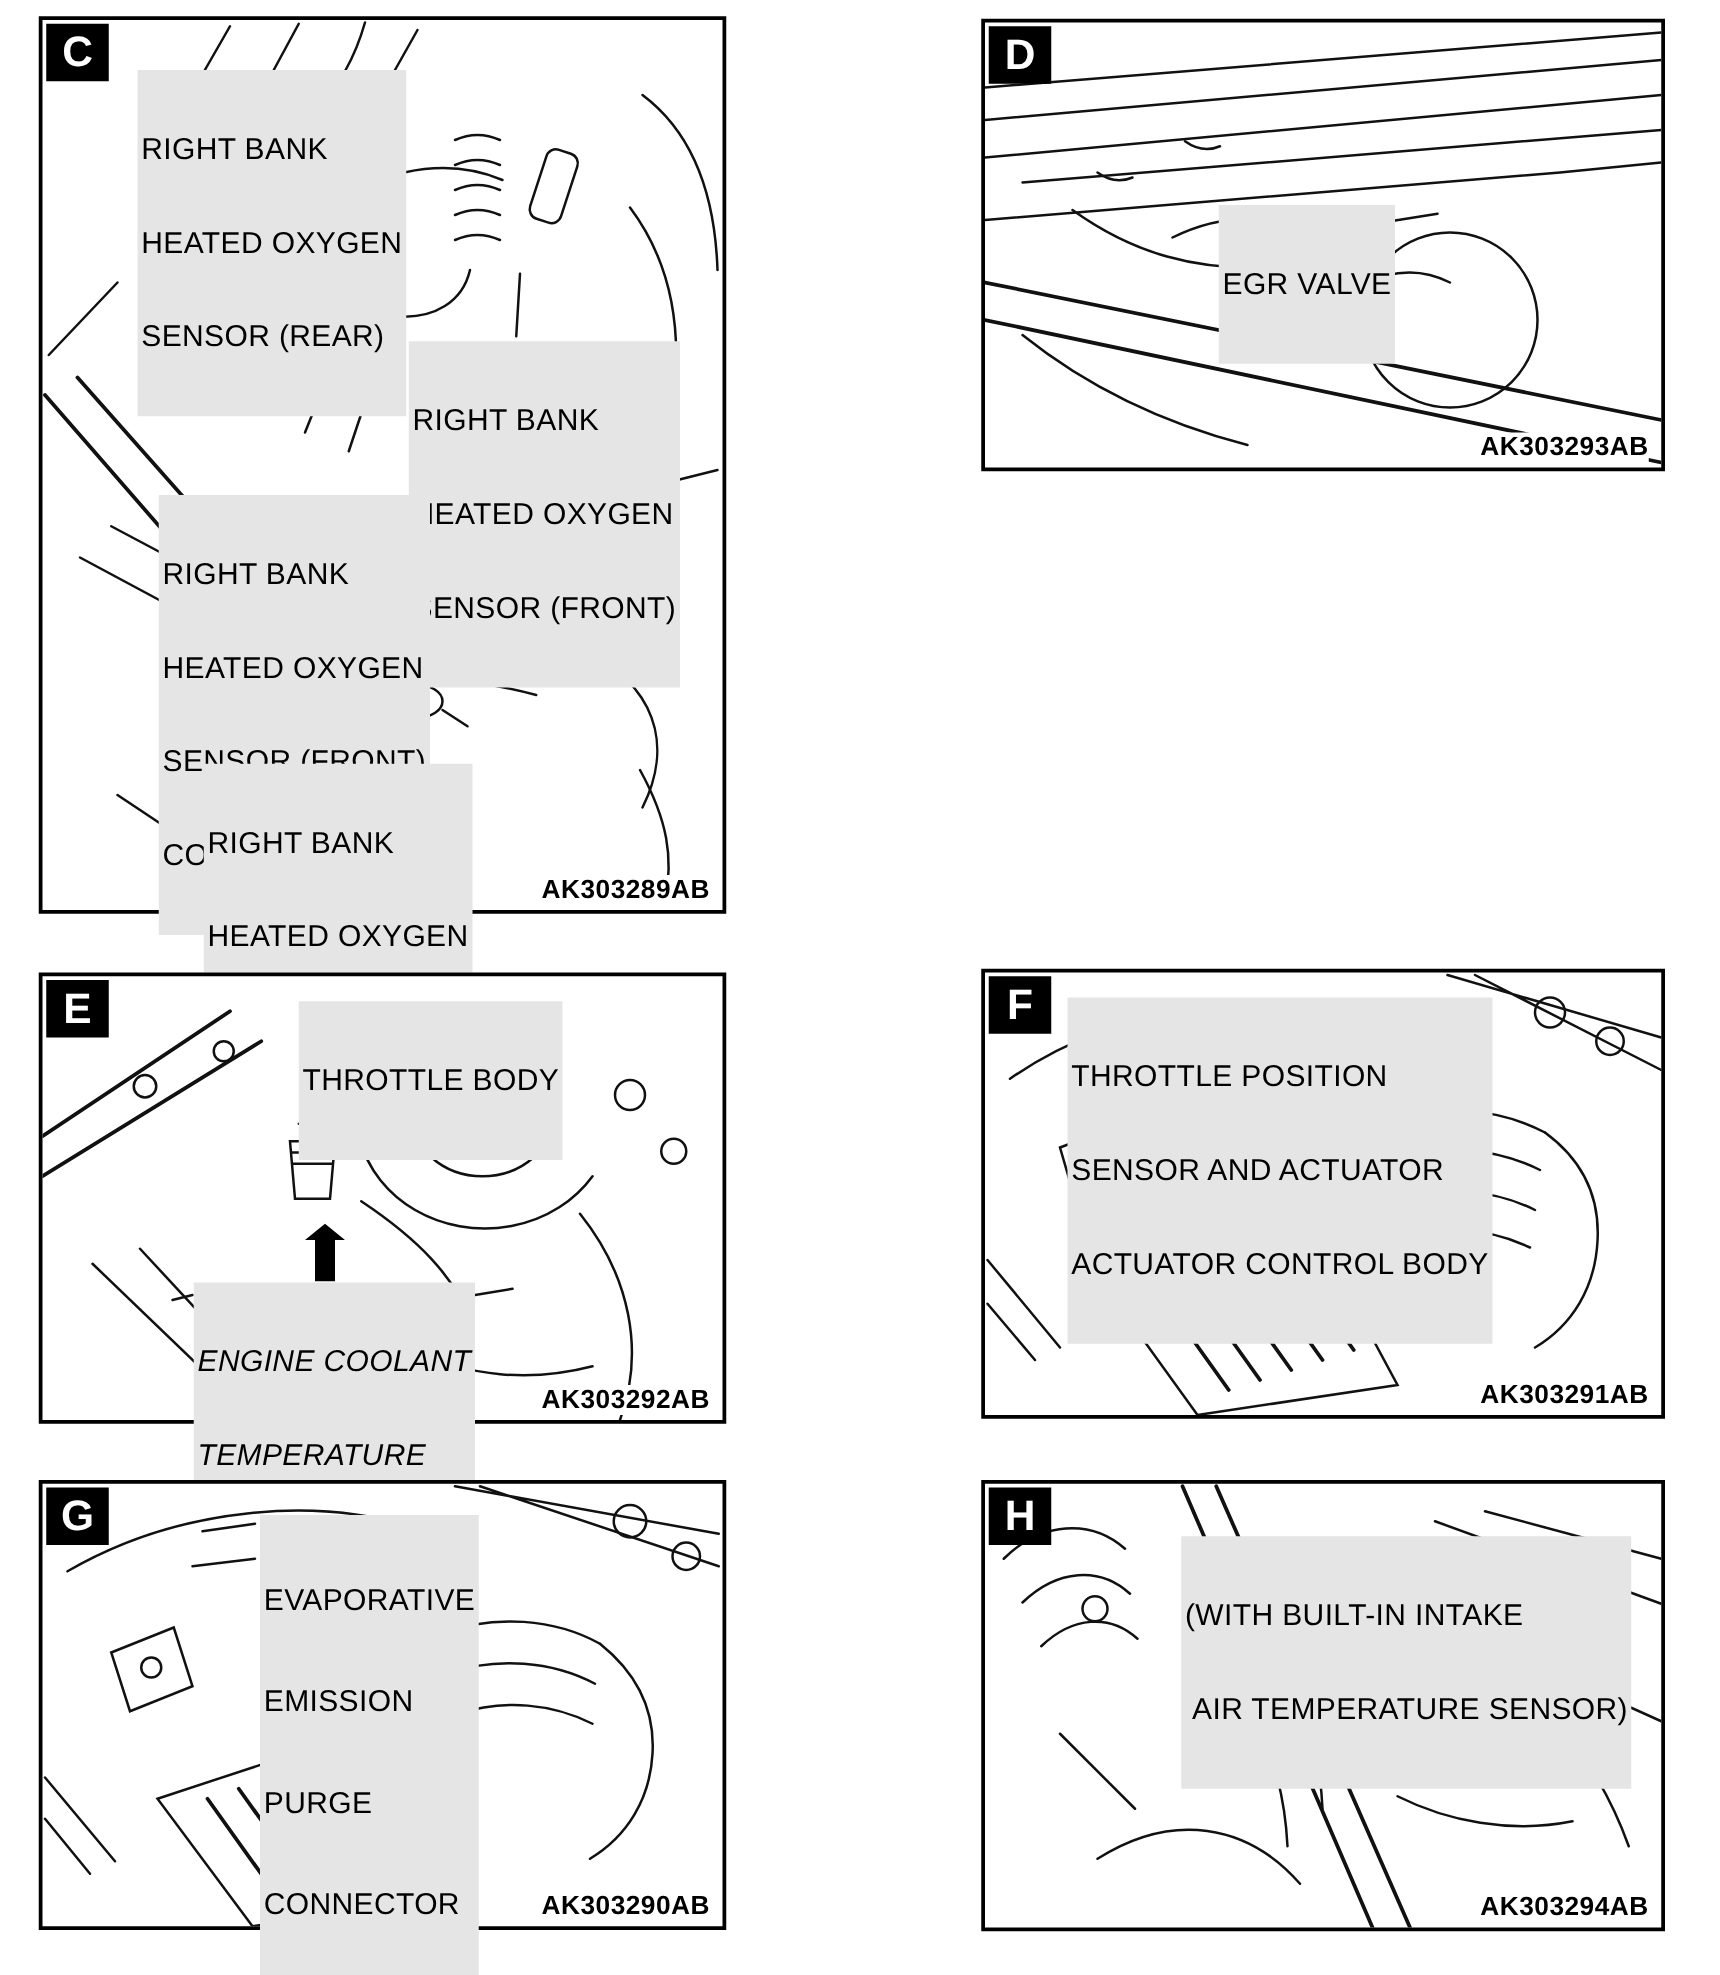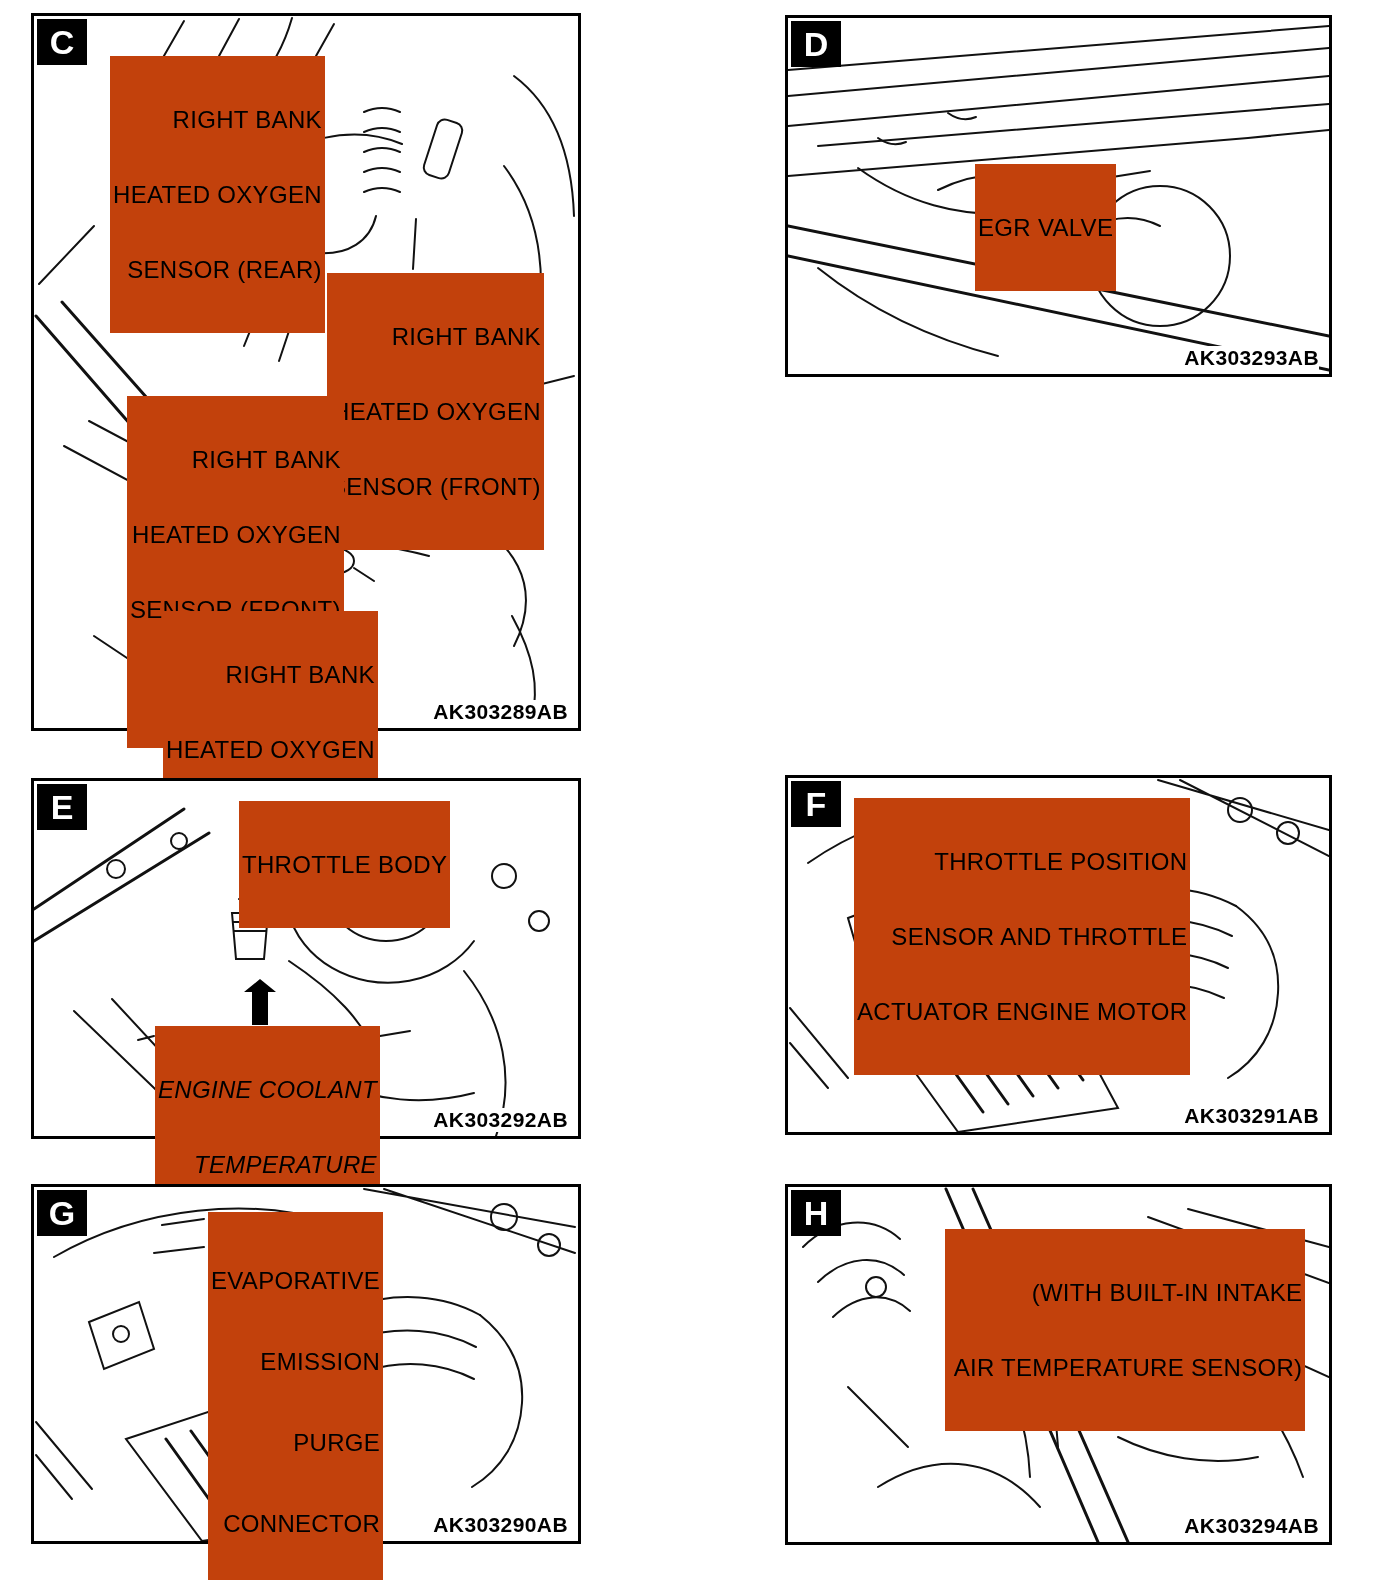--- a/index.html
+++ b/index.html
@@ -7,21 +7,21 @@
         font-family:"Liberation Sans",sans-serif;color:#000;}
   .panel{position:absolute;border:3px solid #000;box-sizing:border-box;background:#fff;}
   .art{position:absolute;left:0;top:0;width:100%;height:100%;pointer-events:none;}
   .art path,.art ellipse,.art circle,.art line{fill:none;stroke:#111;stroke-width:2;stroke-linecap:round;}
   .art .thick{stroke-width:3;}
   .art .solid{fill:#000;stroke:none;}
   .plate{position:absolute;left:3px;top:3px;width:50px;height:46px;background:#000;color:#fff;
          display:flex;align-items:center;justify-content:center;
          font-size:34px;font-weight:bold;}
   .label{position:absolute;font-size:24px;line-height:25px;letter-spacing:.3px;
-         background:#c2410c;padding:1px 3px;white-space:pre;text-align:right;}
+         background:#e5e5e5;padding:1px 3px;white-space:pre;}
   .label.lh27{line-height:27px;}
   .code{position:absolute;right:10px;bottom:4px;font-size:21px;font-weight:bold;
         letter-spacing:.4px;background:#fff;padding-left:5px;}
 </style>
 </head>
 <body>
 
 <div class="page">
 
   <section class="panel" style="left:31px;top:13px;width:550px;height:718px;">
@@ -184,22 +184,22 @@
       </g>
       <g transform="translate(262,135) rotate(-8)">
         <polygon class="solid" points="0,0 -16,-13 -8,-13 -8,-46 8,-46 8,-13 16,-13"></polygon>
       </g>
     </svg>
     <div class="plate">
       <span>F</span>
     </div>
     <div class="label" style="left:66px;top:20px;">
       <div>THROTTLE POSITION</div>
-      <div>SENSOR AND THROTTLE</div>
-      <div>ACTUATOR ENGINE MOTOR</div>
+      <div>SENSOR AND ACTUATOR</div>
+      <div>ACTUATOR CONTROL BODY</div>
     </div>
     <div class="code">AK303291AB</div>
   </section>
 
   <section class="panel" style="left:31px;top:1184px;width:550px;height:360px;">
     <svg class="art" viewBox="0 0 544 354">
       <g>
         <path d="M330 2 L541 40 M350 2 L541 66"></path>
         <circle cx="470" cy="30" r="13"></circle>
           <circle cx="515" cy="58" r="11"></circle>

